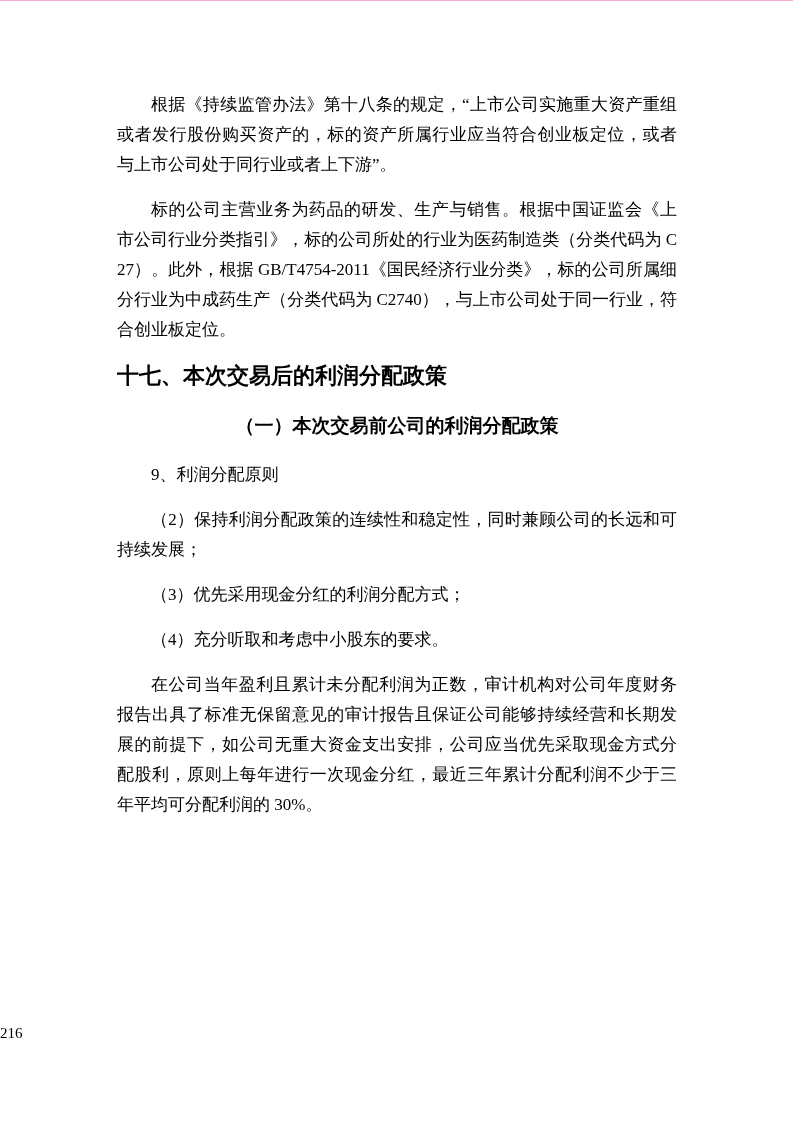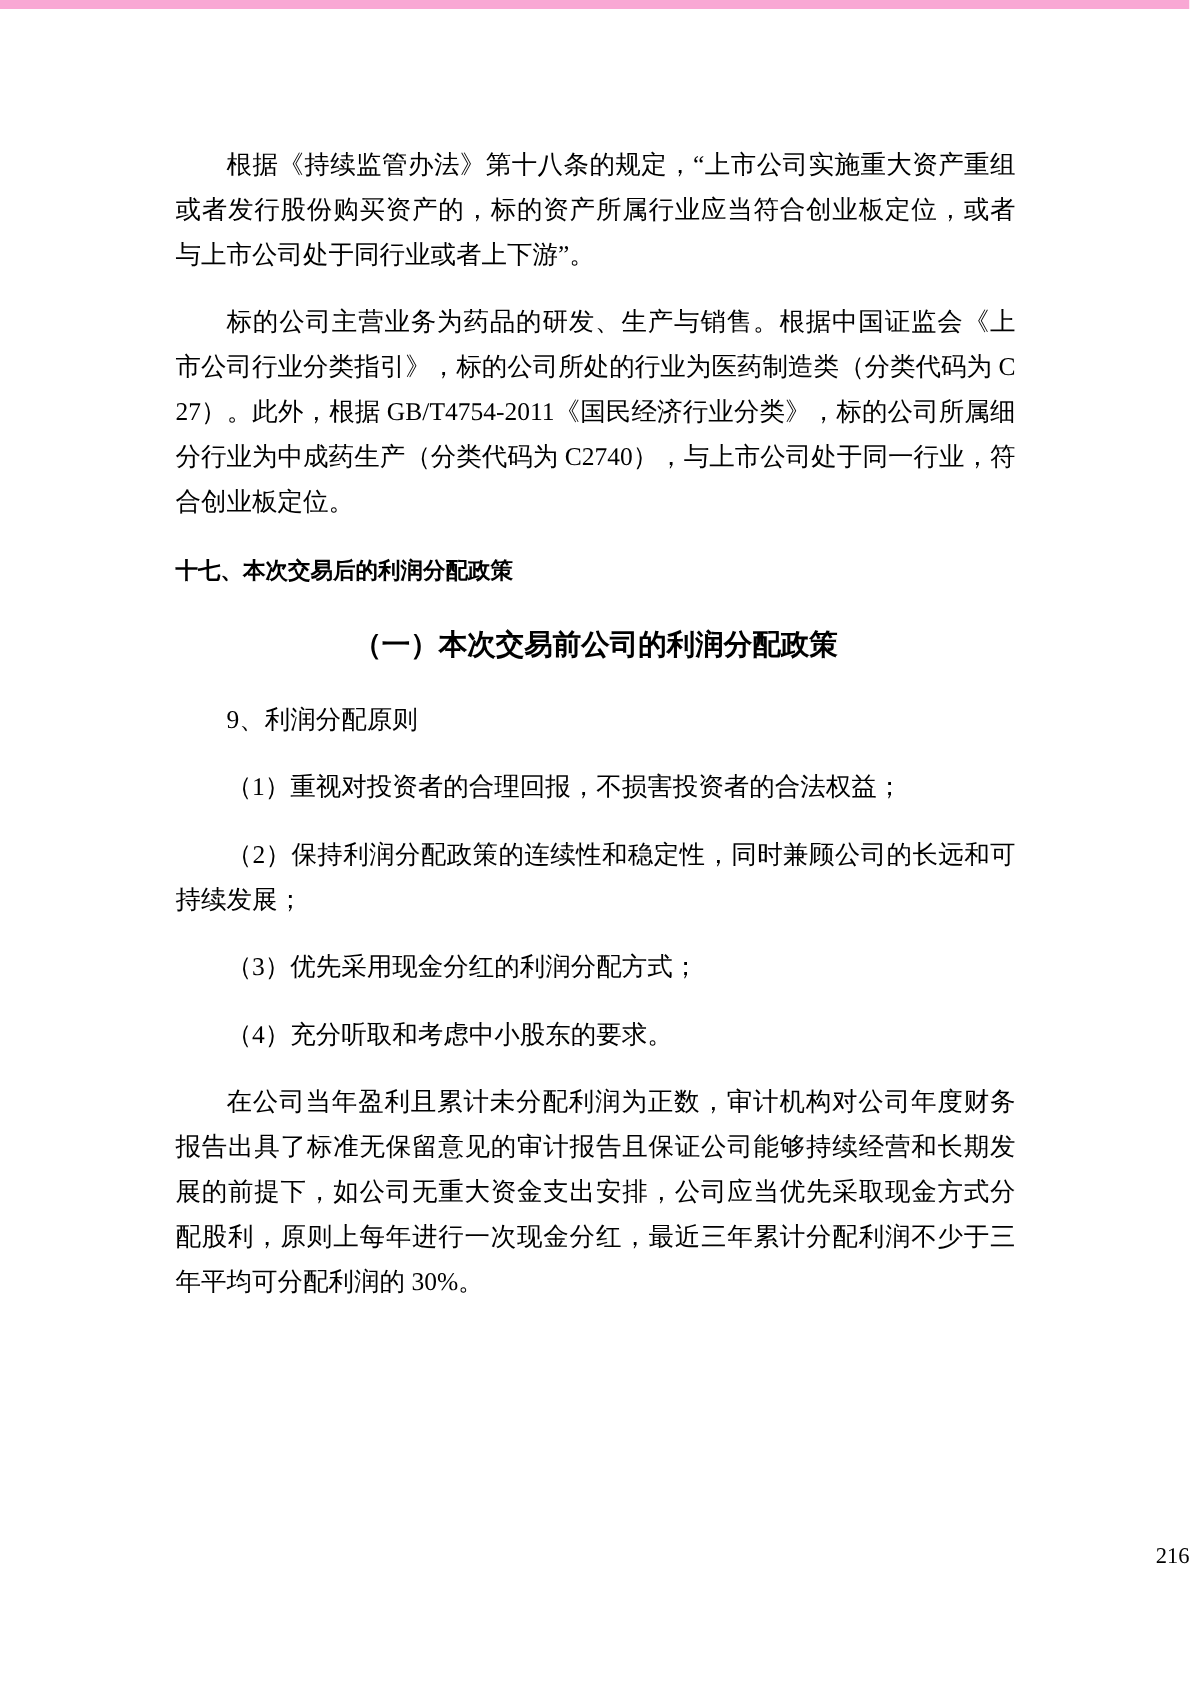--- a/index.html
+++ b/index.html
@@ -12,55 +12,55 @@
     position: relative;
     width: 793px;
     height: 1122px;
     margin: 0 auto;
     background: #ffffff;
     color: #000000;
     font-family: "Liberation Serif", "DejaVu Serif", serif;
     box-sizing: border-box;
     padding: 89px 116px 0 117px;
     overflow: hidden;
-    border-top: 6px solid #f9a8d4;
+    border-top: 1px solid #f9a8d4;
   }
   .body-text {
     font-size: 17px;
     line-height: 30px;
     text-align: justify;
     text-indent: 2em;
     margin: 15px 0;
     word-break: break-all;
   }
   .body-text:first-child {
     margin-top: 0;
   }
   .heading-1 {
     font-family: "Liberation Sans", "DejaVu Sans", sans-serif;
     font-weight: 700;
-    font-size: 15px;
+    font-size: 22px;
     line-height: 32px;
     margin: 14px 0 19px 0;
     text-align: left;
   }
   .heading-2 {
     font-family: "Liberation Sans", "DejaVu Sans", sans-serif;
     font-weight: 700;
     font-size: 19px;
     line-height: 30px;
     margin: 19px 0 19px 0;
     text-align: center;
   }
   .page-number {
     position: absolute;
     left: 0;
     right: 0;
     top: 1022px;
-    text-align: right;
+    text-align: left;
     font-size: 15px;
     line-height: 20px;
     font-family: "Liberation Serif", "DejaVu Serif", serif;
   }
 </style>
 </head>
 <body>
 
 <div class="page">
 
@@ -68,21 +68,20 @@
 
   <p class="body-text">标的公司主营业务为药品的研发、生产与销售。根据中国证监会《上市公司行业分类指引》，标的公司所处的行业为医药制造类（分类代码为 C27）。此外，根据 GB/T4754-2011《国民经济行业分类》，标的公司所属细分行业为中成药生产（分类代码为 C2740），与上市公司处于同一行业，符合创业板定位。</p>
 
 
   <h1 class="heading-1">十七、本次交易后的利润分配政策</h1>
 
   <h2 class="heading-2">（一）本次交易前公司的利润分配政策</h2>
 
   <p class="body-text">9、利润分配原则</p>
 
-  <p class="body-text">（1）重视对投资者的合理回报，不损害投资者的合法权益；</p>
 
   <p class="body-text">（2）保持利润分配政策的连续性和稳定性，同时兼顾公司的长远和可持续发展；</p>
 
   <p class="body-text">（3）优先采用现金分红的利润分配方式；</p>
 
   <p class="body-text">（4）充分听取和考虑中小股东的要求。</p>
 
 
 
 

